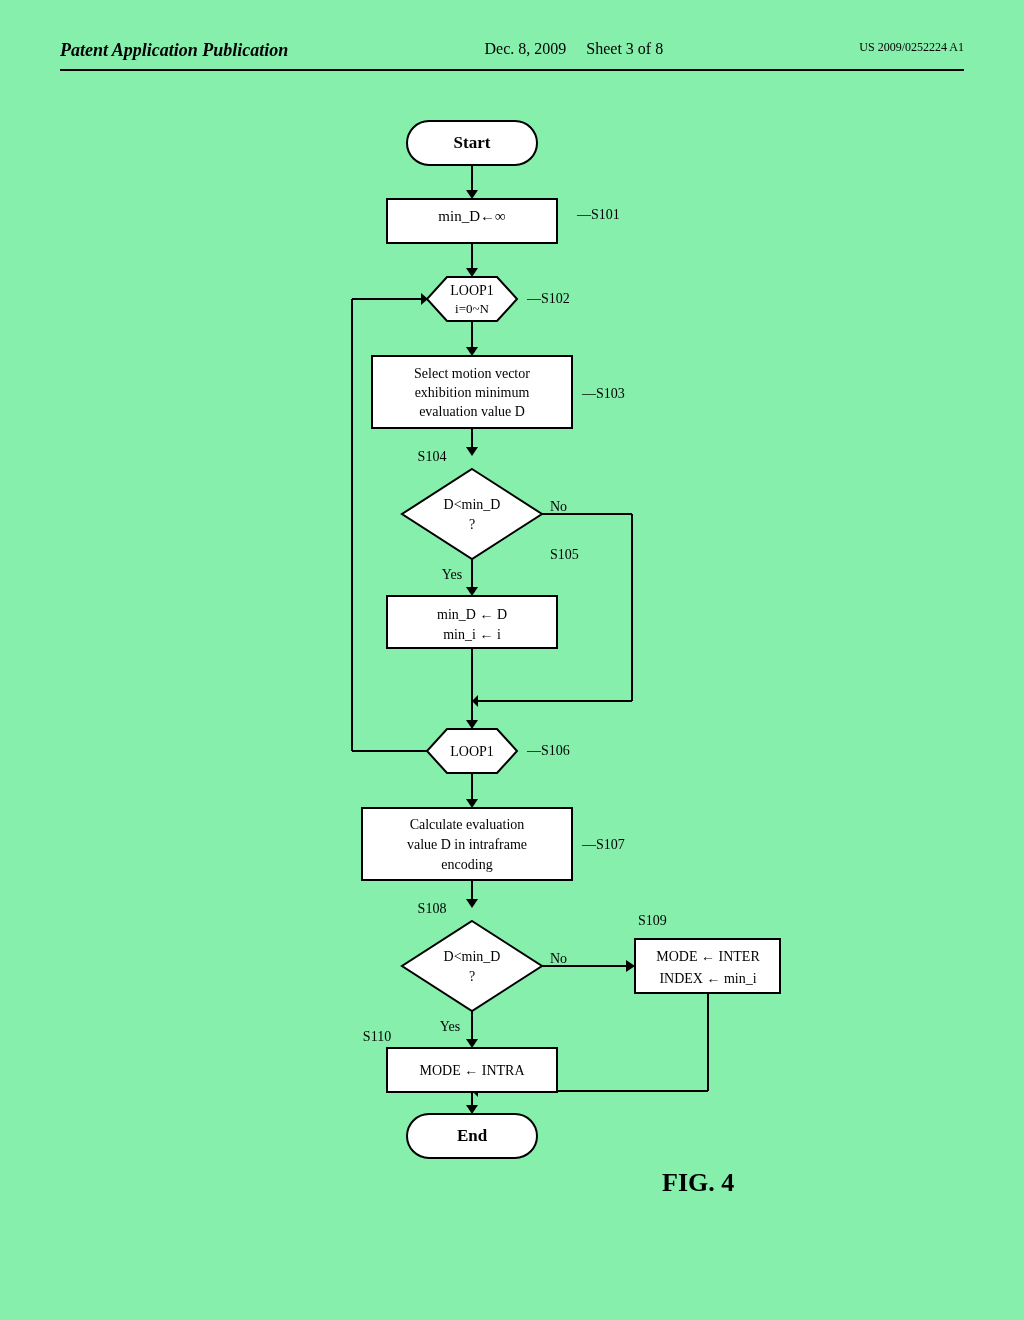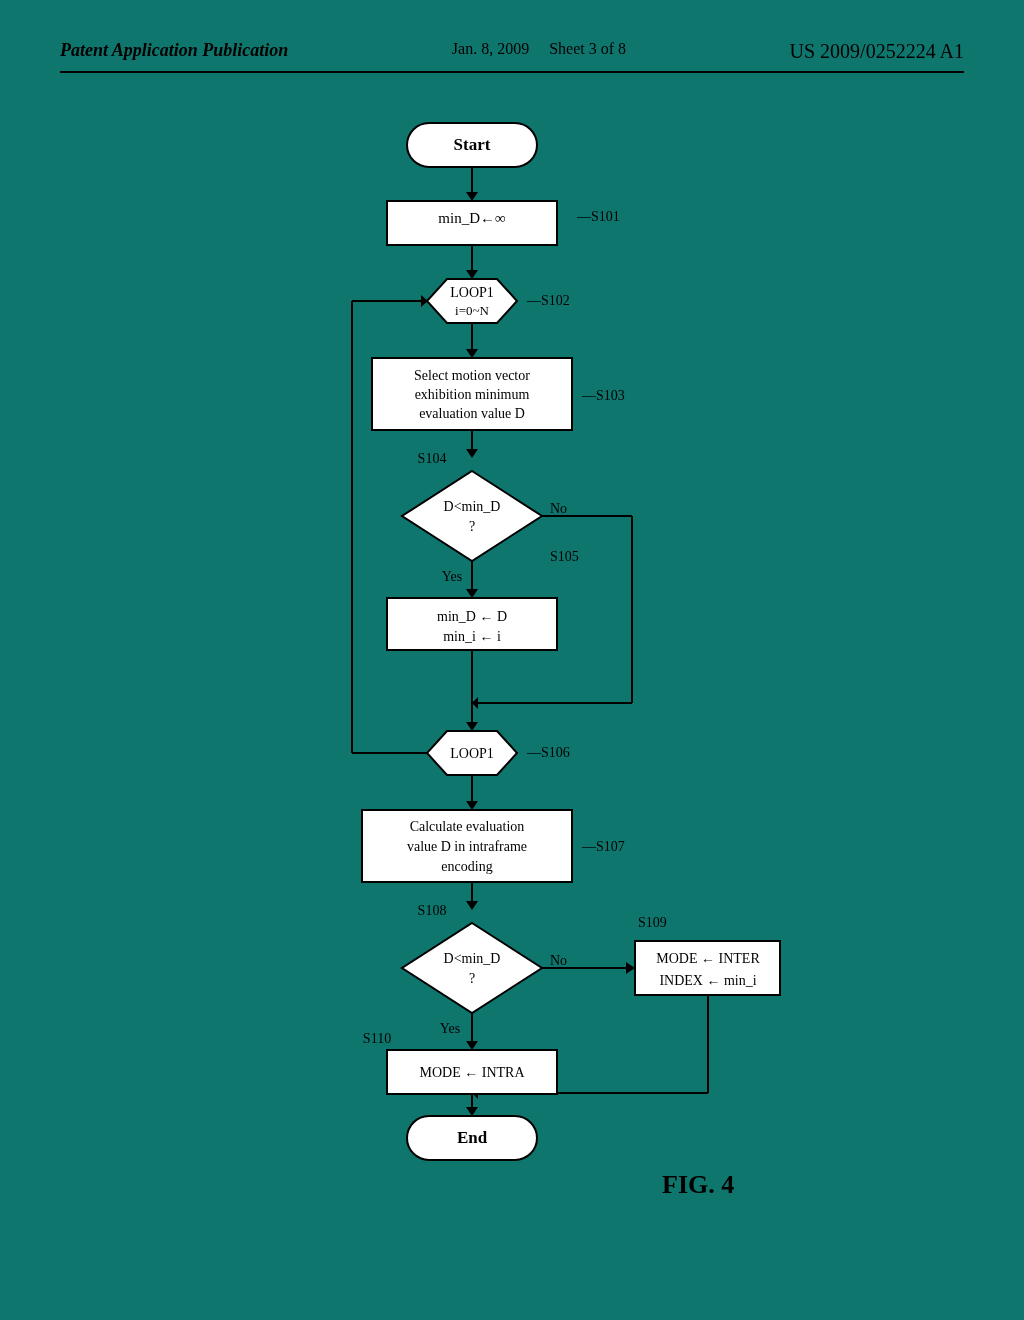--- a/index.html
+++ b/index.html
@@ -8,21 +8,21 @@
       font-family: 'Times New Roman', Times, serif;
       width: 1024px;
       min-height: 1320px;
       position: relative;
       overflow-x: hidden;
     }
 
     .page {
       width: 1024px;
       min-height: 1320px;
-      background: #0f766e;
+      background: #86efac;
       padding: 40px 60px;
       position: relative;
     }
 
     .header {
       display: flex;
       justify-content: space-between;
       align-items: flex-start;
       border-bottom: 2px solid #000;
       padding-bottom: 8px;
@@ -34,39 +34,39 @@
       font-weight: bold;
       font-style: italic;
     }
 
     .header-center {
       font-size: 16px;
       text-align: center;
     }
 
     .header-right {
-      font-size: 20px;
+      font-size: 12px;
       text-align: right;
     }
 
     
     .flowchart-svg-container {
       width: 560px;
       margin: 0 auto;
       position: relative;
     }
   </style>
 </head>
 <body>
 
 <div class="page">
   <div class="header">
     <div class="header-left">Patent Application Publication</div>
     <div class="header-center">
-      <span>Jan. 8, 2009</span>&nbsp;&nbsp;&nbsp;&nbsp;
+      <span>Dec. 8, 2009</span>&nbsp;&nbsp;&nbsp;&nbsp;
       <span>Sheet 3 of 8</span>
     </div>
     <div class="header-right">US 2009/0252224 A1</div>
   </div>
 
   <div class="flowchart-svg-container">
     <svg width="560" height="1150" viewBox="0 0 560 1150">
 
       <rect x="175" y="20" width="130" height="44" rx="22" ry="22" fill="white" stroke="black" stroke-width="2"></rect>
       <text x="240" y="47" text-anchor="middle" font-family="Times New Roman" font-size="17" font-weight="bold">Start</text>

